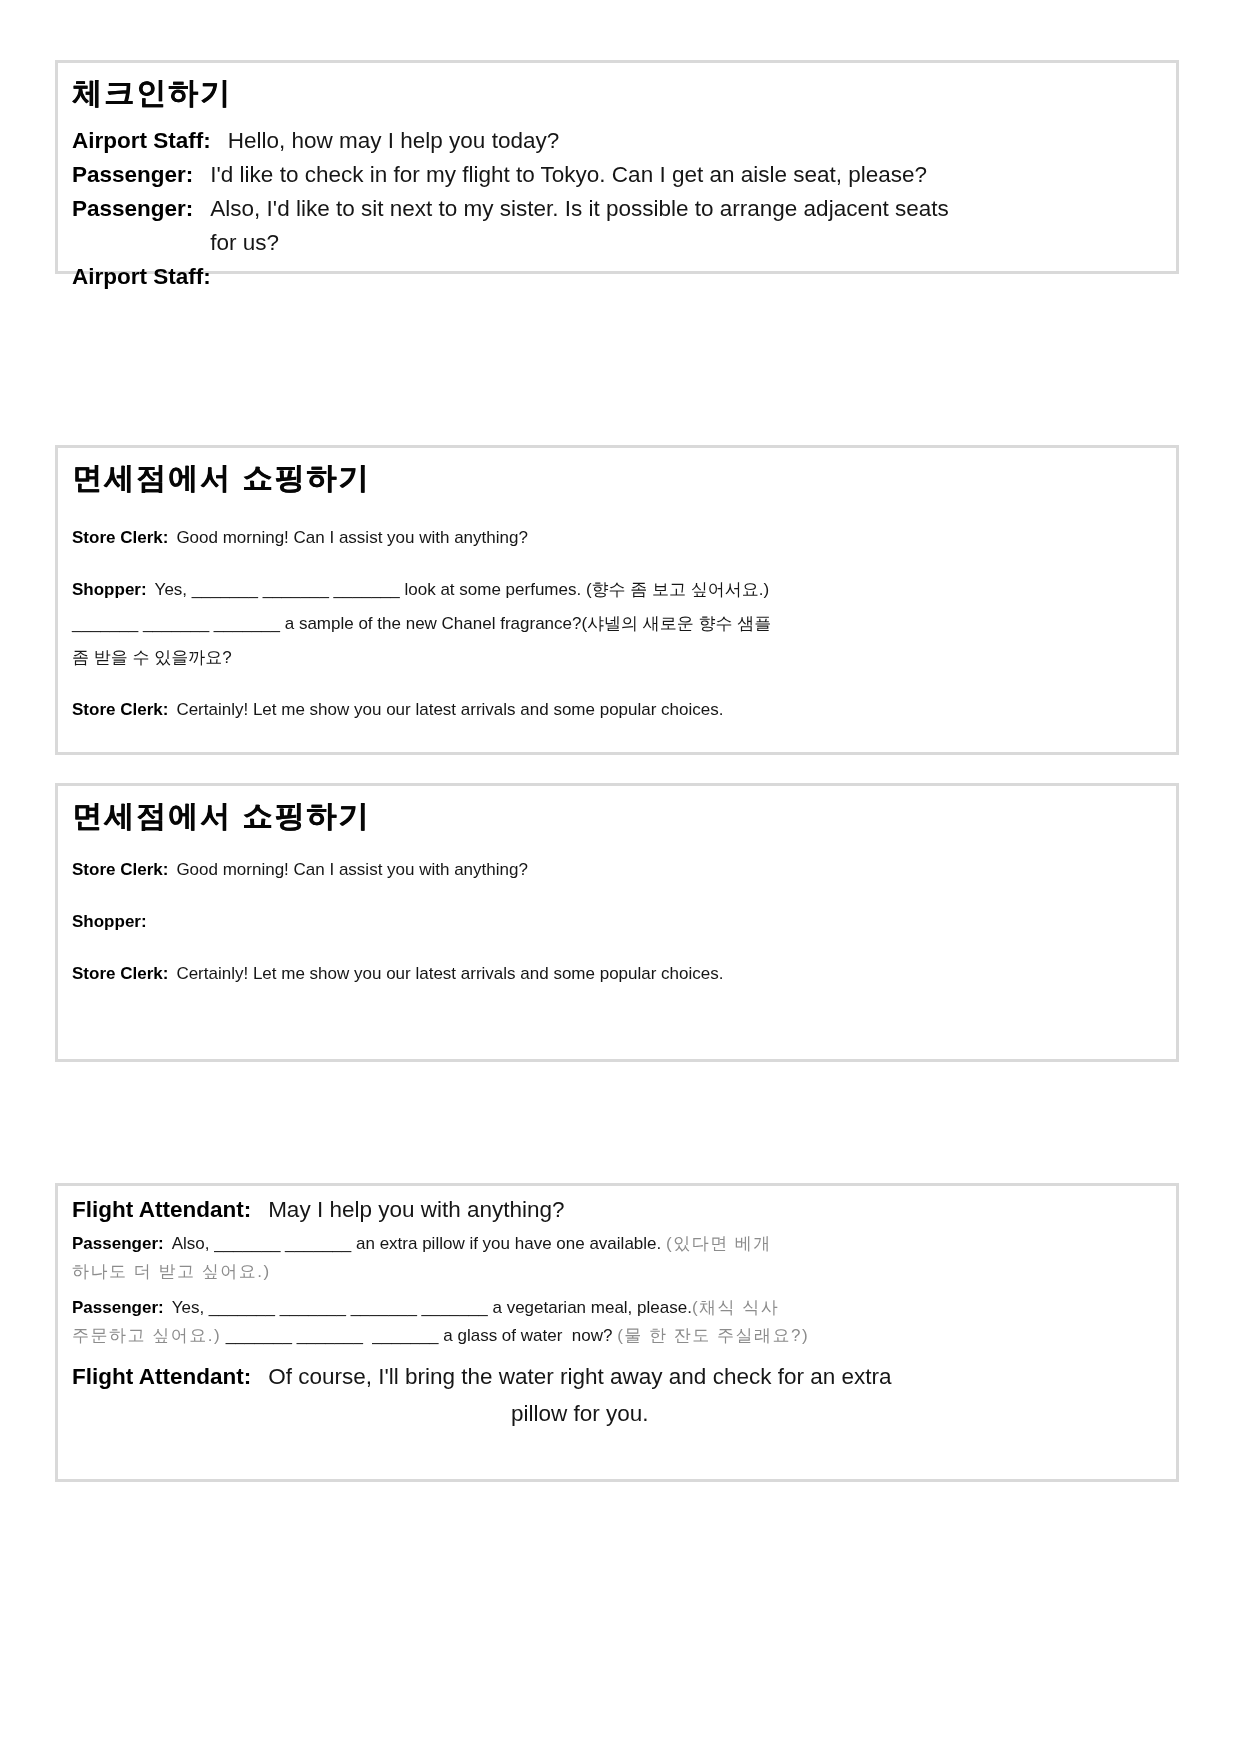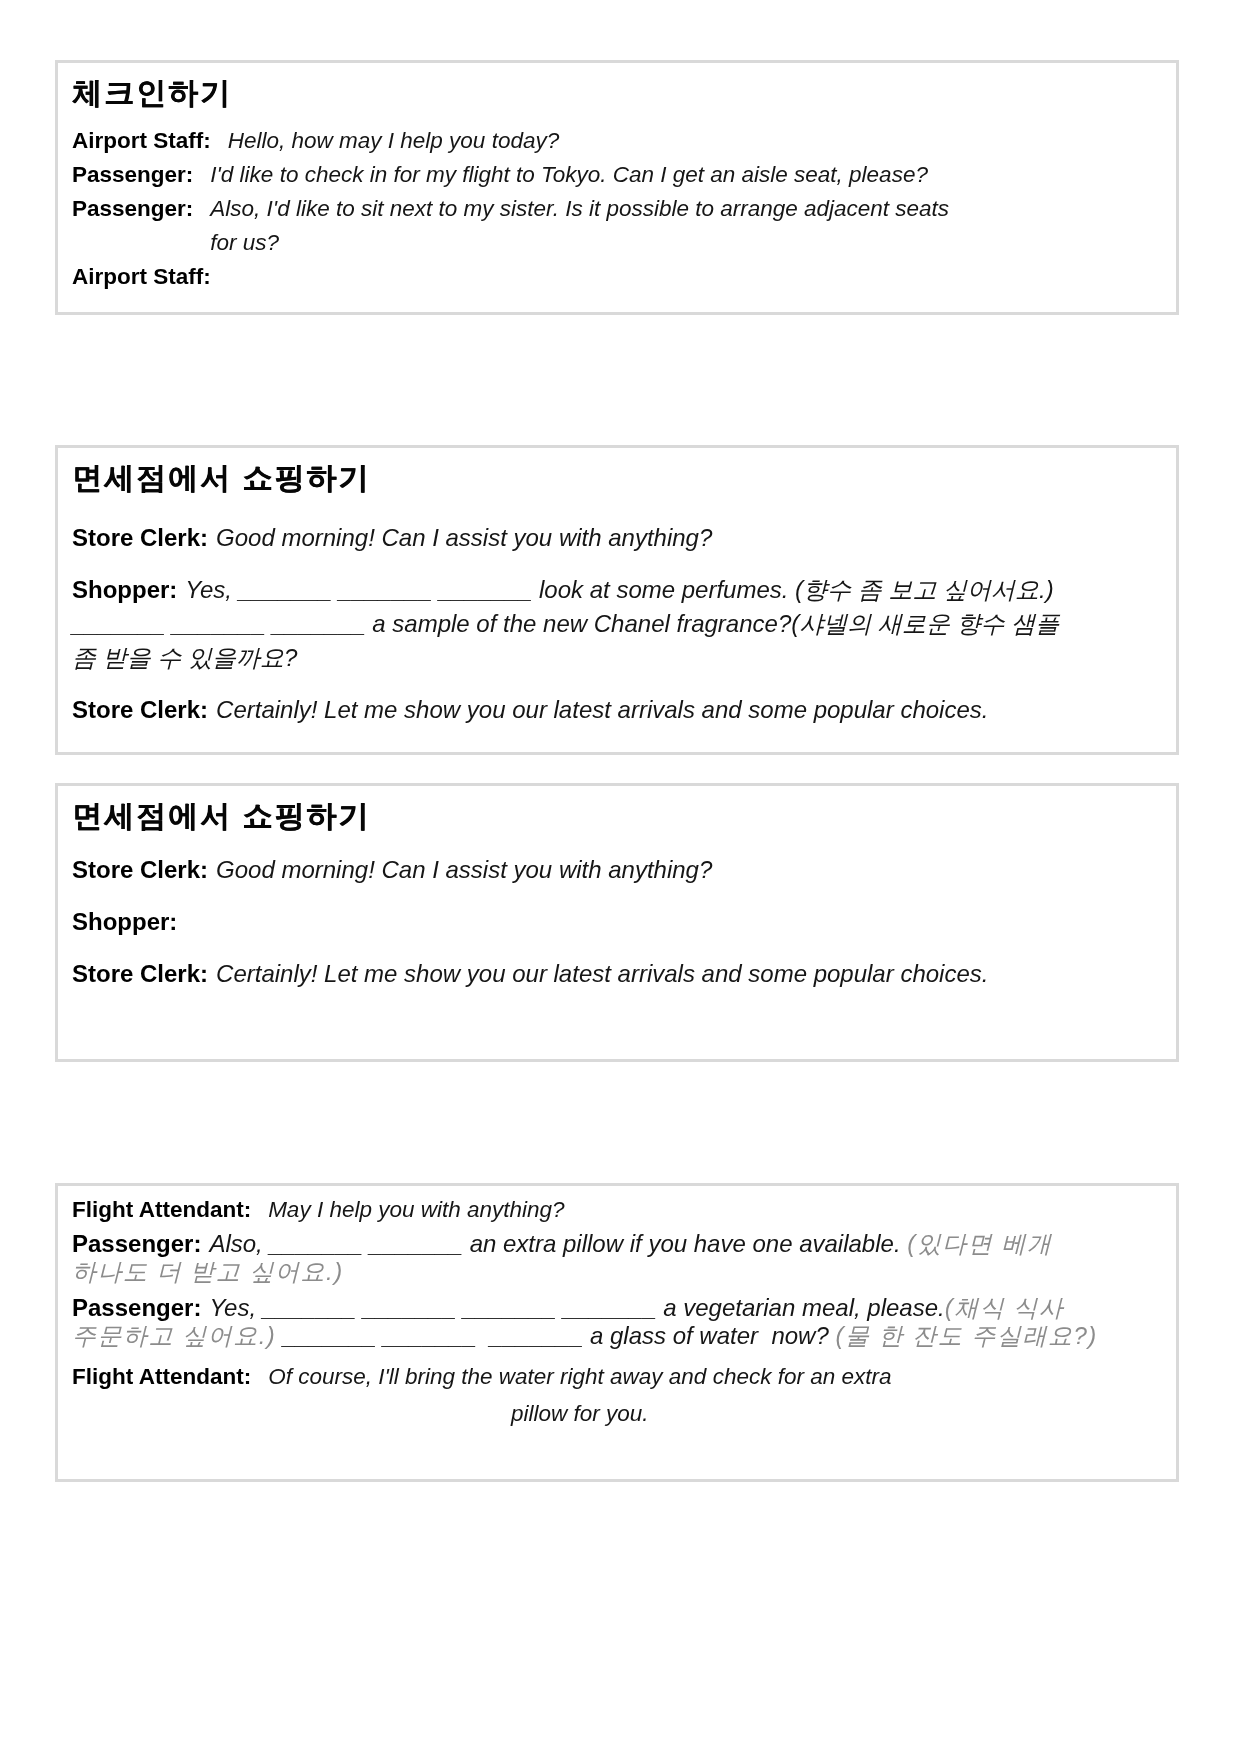--- a/index.html
+++ b/index.html
@@ -10,38 +10,38 @@
     color:#161616;
     position:relative;
   }
   .card {
     position:absolute; left:55px; width:1124px;
     box-sizing:border-box;
     border:3px solid #d9d9d9;
     background:#ffffff;
     padding:8px 16px 0 14px;
   }
-  #card-checkin  { top:60px;  height:255px; }
+  #card-checkin  { top:60px;  height:214px; }
   #card-dutyfree-blank { top:445px; height:310px; }
   #card-dutyfree-full  { top:783px; height:279px; }
   #card-inflight { top:1183px; height:299px; }
 
   .section-title {
     font-size:30px; font-weight:900; letter-spacing:2px;
     color:#060606; margin:2px 0 10px 0;
     text-shadow:0.6px 0 0 currentColor;
   }
   #card-dutyfree-blank .section-title { margin-bottom:22px; }
   #card-dutyfree-full  .section-title { margin-bottom:16px; }
   #card-inflight       .section-title { margin-bottom:8px; }
 
   .line { display:flex; align-items:flex-start; font-size:22.5px; line-height:34px;gap:9px; }
-  .para { font-size:24px; line-height:34px; margin:0 0 18px 0; }
+  .para { font-size:17px; line-height:34px; margin:0 0 18px 0; }
   .speaker { font-weight:700; color:#000; white-space:nowrap; margin-right:8px; }
-  .seg { white-space:pre-wrap;font-style:italic; }
+  .seg { white-space:pre-wrap; }
   .muted { color:#8c8c8c; letter-spacing:1.5px; }
 
   
   #card-inflight .line { line-height:32px;text-align:center; }
   #card-inflight .para { line-height:28px; margin:4px 0 8px 0; }
   #card-inflight .line.fa-last { margin-top:8px; line-height:37px; }
 </style>
 </head>
 <body>
 

